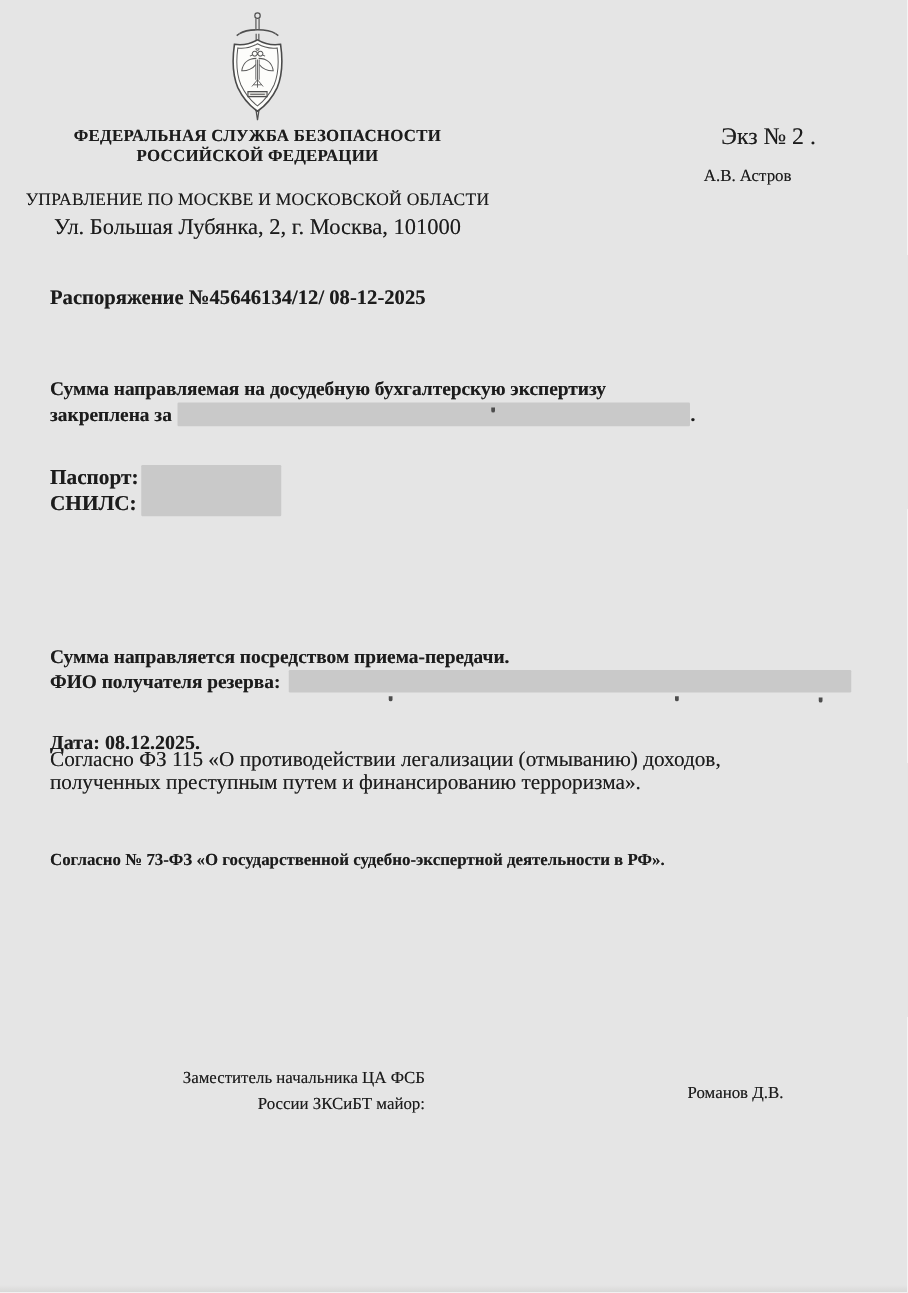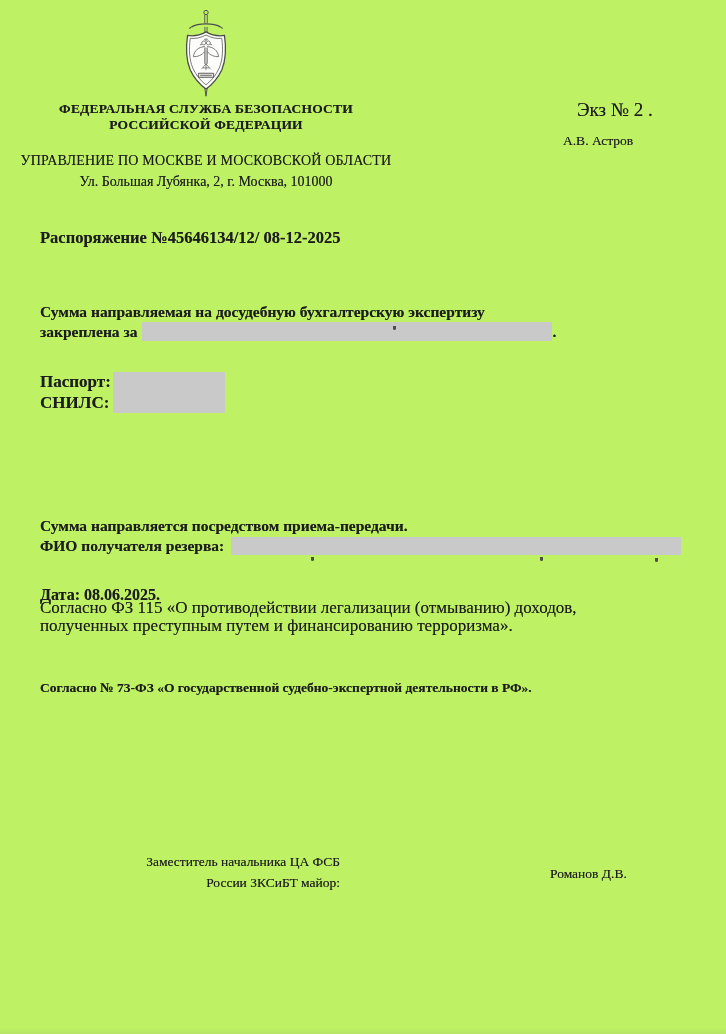--- a/index.html
+++ b/index.html
@@ -1,34 +1,34 @@
 <!DOCTYPE html>
 <html><head>
 <meta charset="utf-8">
 <style>
   * { margin:0; padding:0; box-sizing:border-box; }
   html,body { background:#ffffff; }
   .page {
     position:relative;
     width:726px; height:1034px;
-    background:#bef264;
+    background:#e5e5e5;
     font-family:"Liberation Serif","DejaVu Serif",serif;
     color:#1c1c1c;
     overflow:hidden;
     text-shadow:0 0 0.5px rgba(30,30,30,0.55);
   }
   
   .header-left {
     position:absolute; top:8px; left:0; width:412px;
     text-align:center;
   }
   .emblem { display:block; margin:0 auto 3px auto; }
   .org-line { font-weight:bold; font-size:13.5px; line-height:16px; letter-spacing:0.2px; }
   .dept-line { font-size:14px; line-height:16px; margin-top:20px; letter-spacing:0.2px; }
-  .addr-line { font-size:14px; line-height:15px; margin-top:5px; }
+  .addr-line { font-size:18px; line-height:15px; margin-top:5px; }
   .copy-number { position:absolute; top:99px; left:577px; font-size:19px; }
   .addressee  { position:absolute; top:133px; left:563px; font-size:13.5px; }
   
   .doc-title {
     position:absolute; top:228px; left:40px; right:0;
     text-align:left; font-weight:bold; font-size:16.5px;
   }
   
   .para1 {
     position:absolute; top:303px; left:40px; width:640px;
@@ -139,21 +139,21 @@
     <div>Паспорт:</div>
     <div>СНИЛС:</div>
     <div class="redact-2"></div>
   </div>
 
   <div class="transfer-block">
     <span>Сумма направляется посредством приема-передачи.</span><br>
     <span>ФИО получателя резерва:</span><span class="redact-inline redact-3"></span>
   </div>
 
-  <div class="date-line">Дата: 08.06.2025.</div>
+  <div class="date-line">Дата: 08.12.2025.</div>
 
   <div class="law1">Согласно ФЗ 115 «О противодействии легализации (отмыванию) доходов, полученных преступным путем и финансированию терроризма».</div>
   <div class="law2">Согласно № 73-ФЗ «О государственной судебно-экспертной деятельности в РФ».</div>
 
   <div class="sig-position">
     <span>Заместитель начальника ЦА ФСБ</span><br>
     <span>России ЗКСиБТ майор:</span>
   </div>
   <div class="sig-name">Романов Д.В.</div>
 

